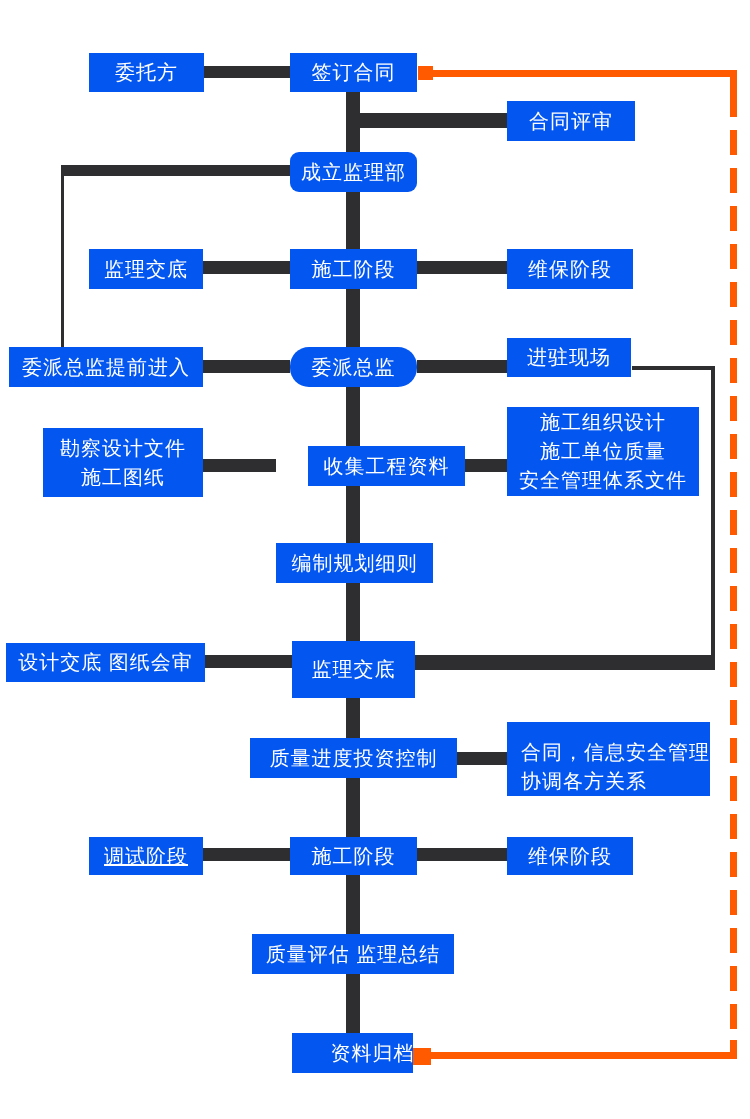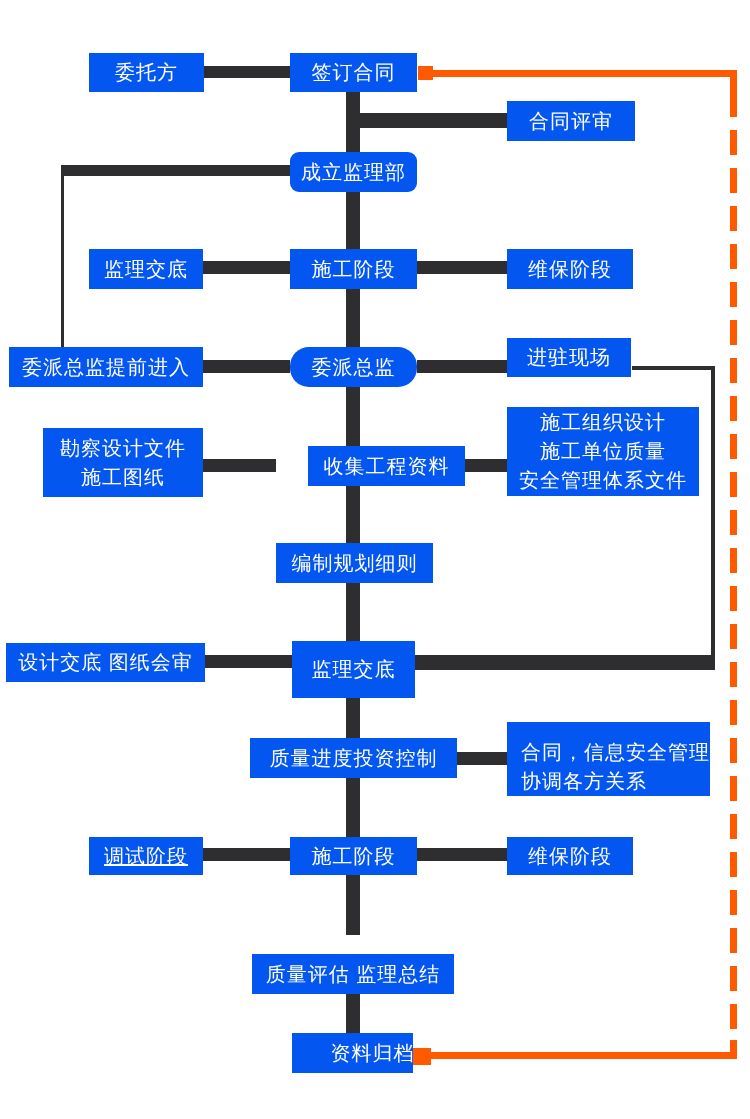--- a/index.html
+++ b/index.html
@@ -162,19 +162,19 @@
     </div>
     <div class="node" style="left: 89px; top: 837px; width: 114px; height: 38px; text-decoration: underline;">
       <div class="node-line">调试阶段</div>
     </div>
     <div class="node" style="left: 290px; top: 837px; width: 127px; height: 38px;">
       <div class="node-line">施工阶段</div>
     </div>
     <div class="node" style="left: 507px; top: 837px; width: 126px; height: 38px;">
       <div class="node-line">维保阶段</div>
     </div>
-    <div class="node" style="left: 252px; top: 934px; width: 202px; height: 40px; margin-top: 20px;">
+    <div class="node" style="left: 252px; top: 934px; width: 202px; height: 40px;">
       <div class="node-line">质量评估 监理总结</div>
     </div>
     <div class="node" style="left: 292px; top: 1033px; width: 121px; height: 40px; padding-left: 40px;">
       <div class="node-line">资料归档</div>
     </div>
   </div>
 
 </body></html>

